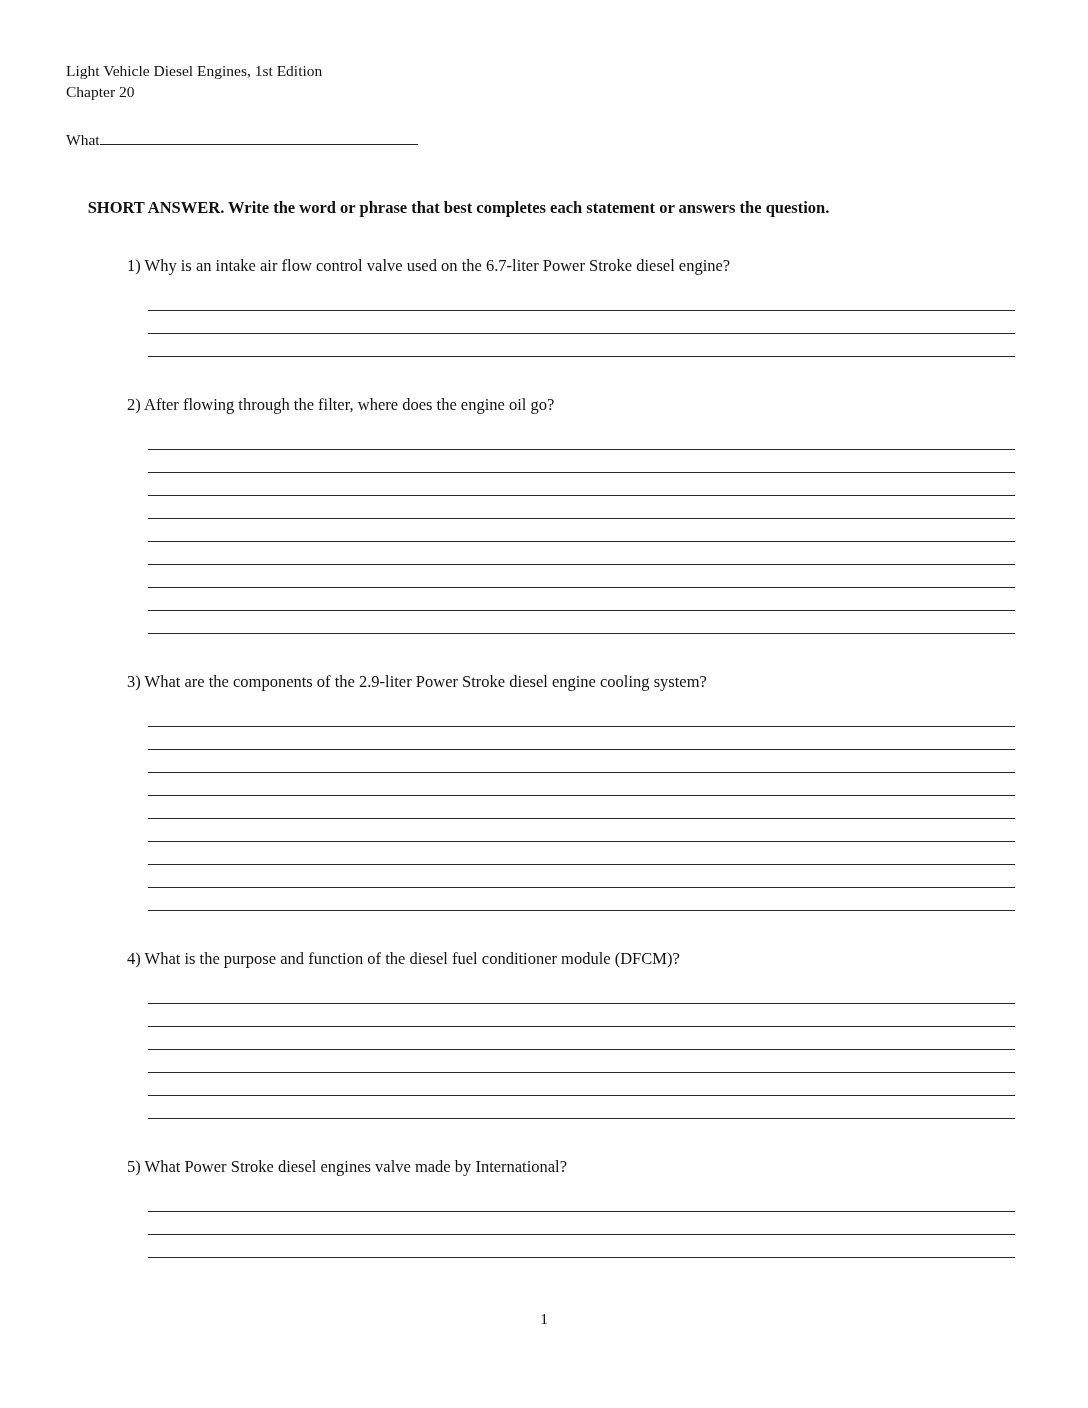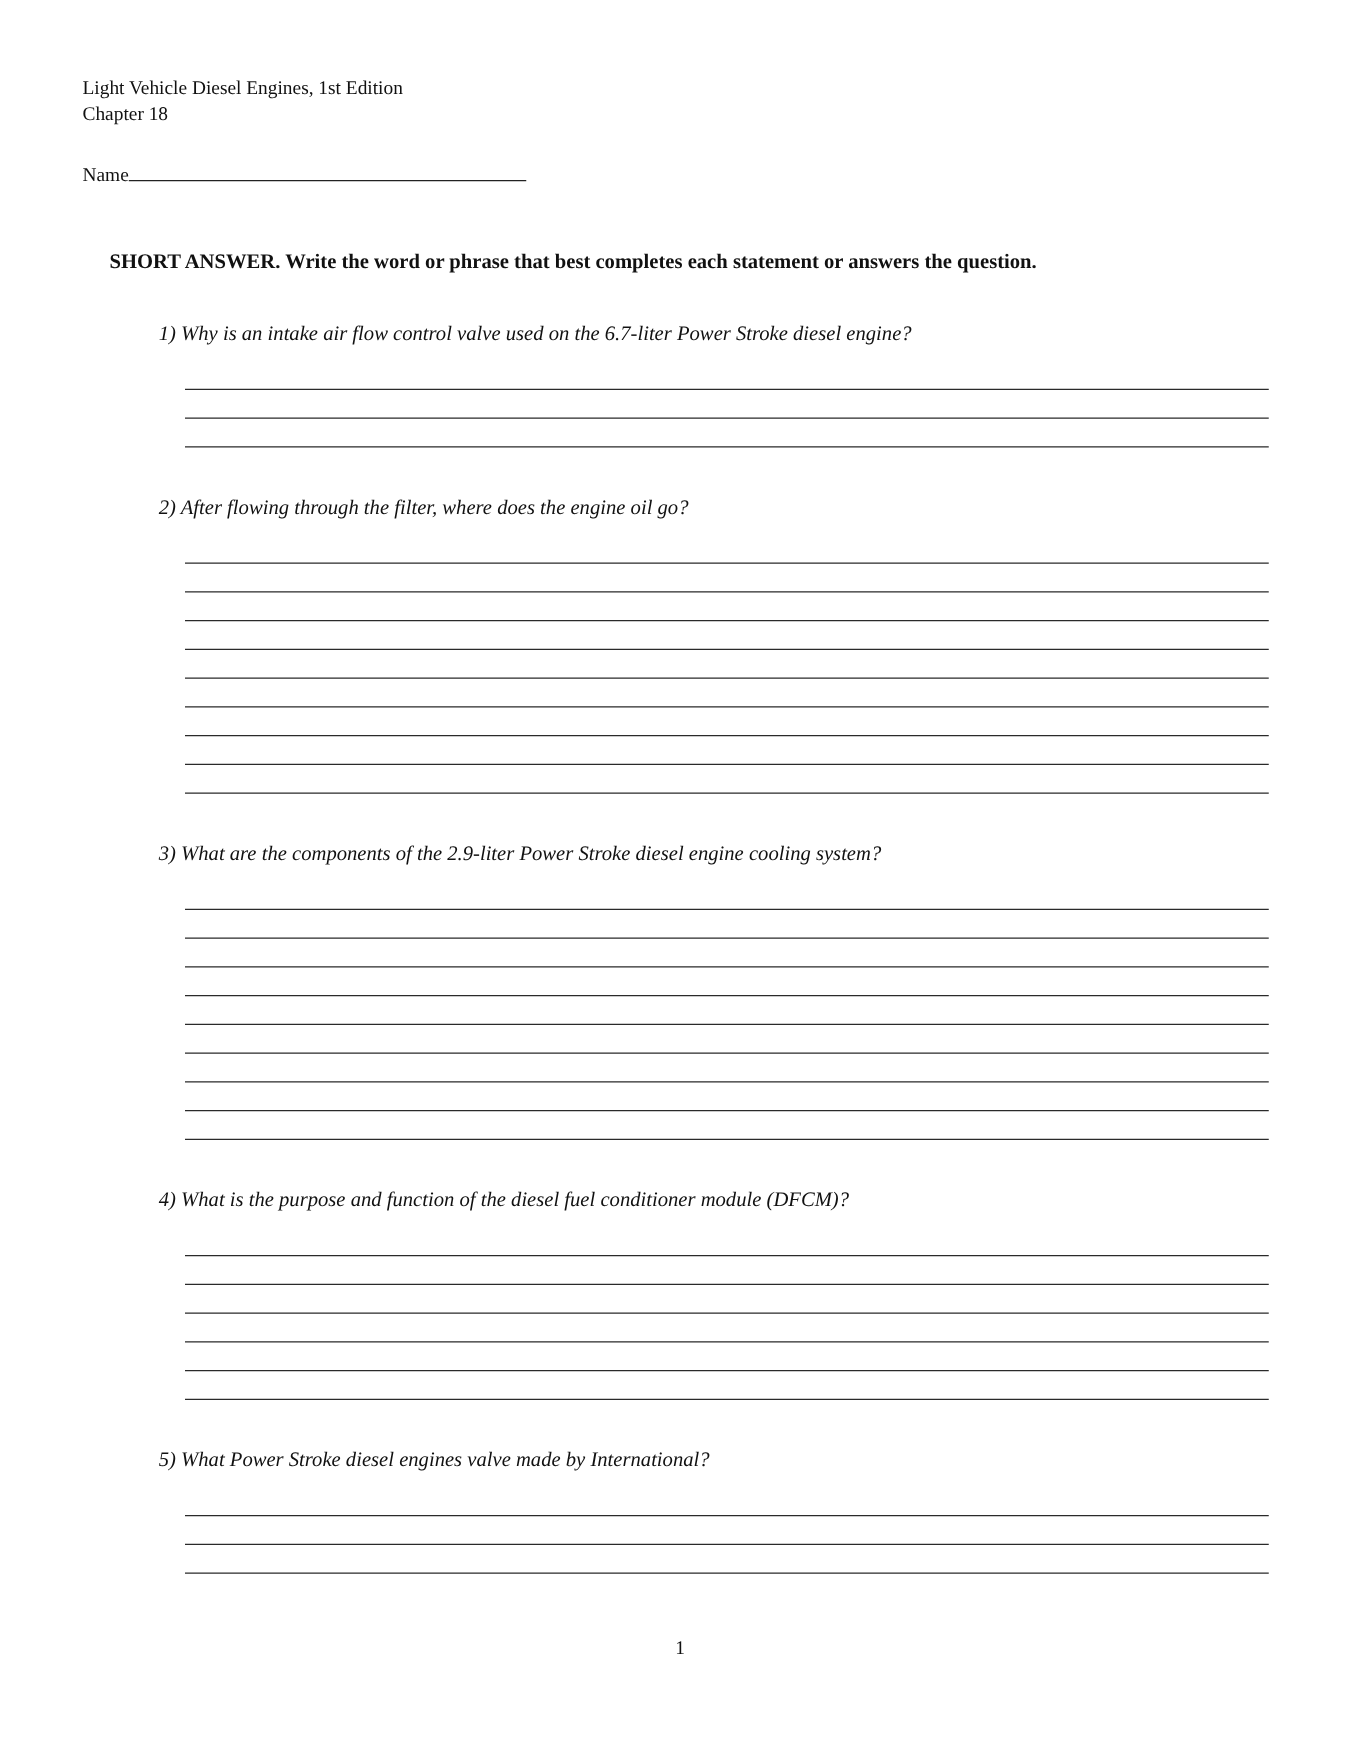--- a/index.html
+++ b/index.html
@@ -40,21 +40,20 @@
   }
   .section-heading {
     margin-top: 47px;
     font-weight: bold;
     font-size: 16.5px;
     line-height: 21px;
     text-align: center;
   }
   .questions {
     margin-top: 0;
-    font-style: italic;
   }
   .question-block {
     margin-top: 37px;
   }
   .question-line {
     margin-left: 61px;
     font-size: 16.5px;
     line-height: 22px;
   }
   .answer-lines {
@@ -76,25 +75,25 @@
     font-size: 15.5px;
   }
 </style>
 </head>
 <body>
 
 <div class="page">
 
   <div class="doc-header">
     <div>Light Vehicle Diesel Engines, 1st Edition</div>
-    <div>Chapter 18</div>
+    <div>Chapter 20</div>
   </div>
 
   <div class="name-row">
-    <span>Name</span><span class="name-line"></span>
+    <span>What</span><span class="name-line"></span>
   </div>
 
   <div class="section-heading">SHORT ANSWER.  Write the word or phrase that best completes each statement or answers the question.</div>
 
   <div class="questions">
   <div class="question-block">
     <div class="question-line">
       <span>1)</span>
       <span>Why is an intake air flow control valve used on the 6.7-liter Power Stroke diesel engine?</span>
     </div>

